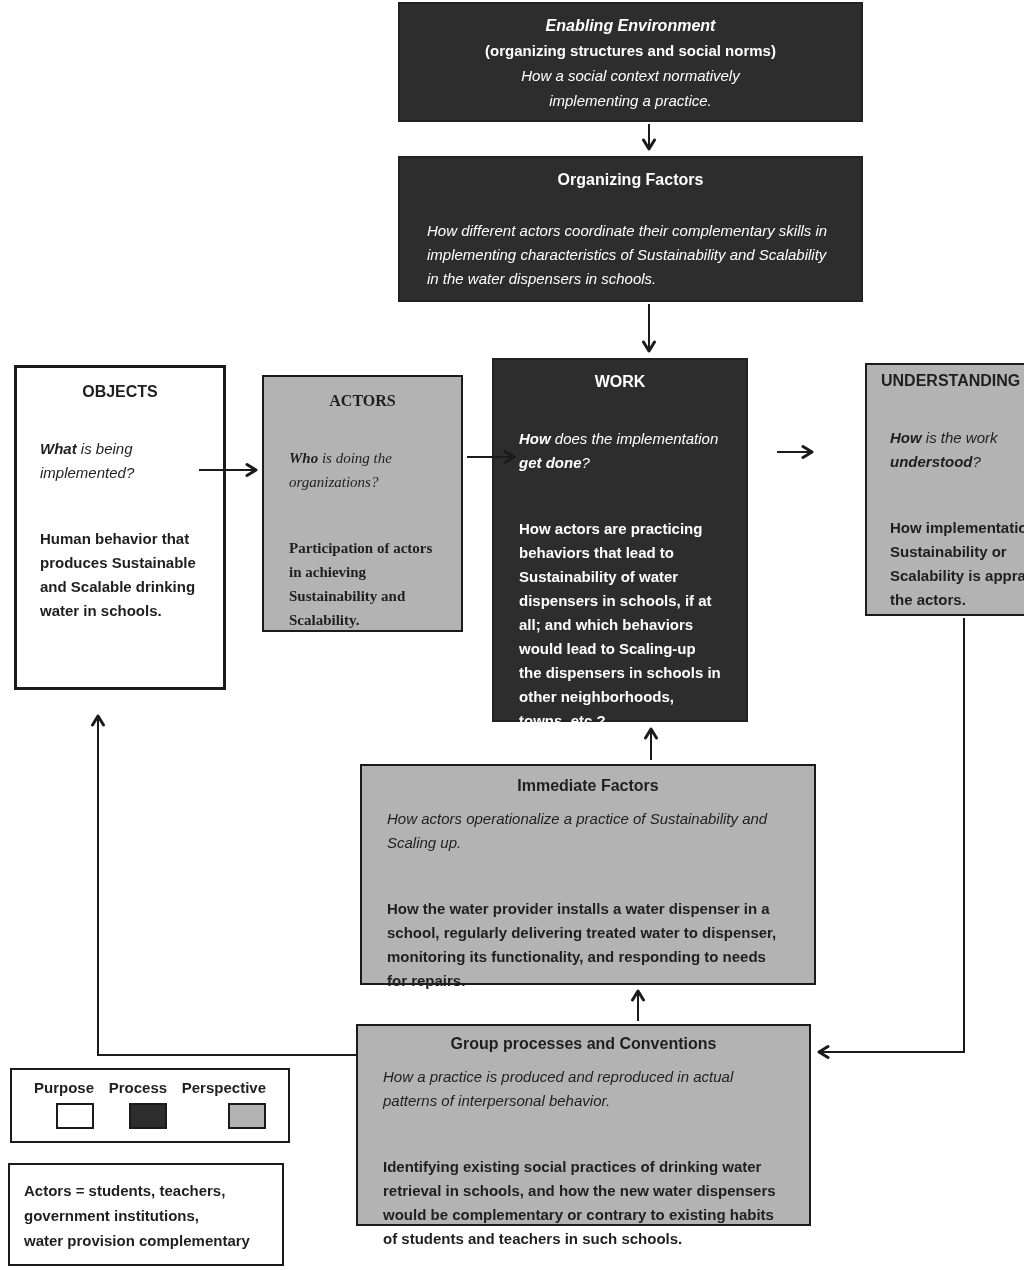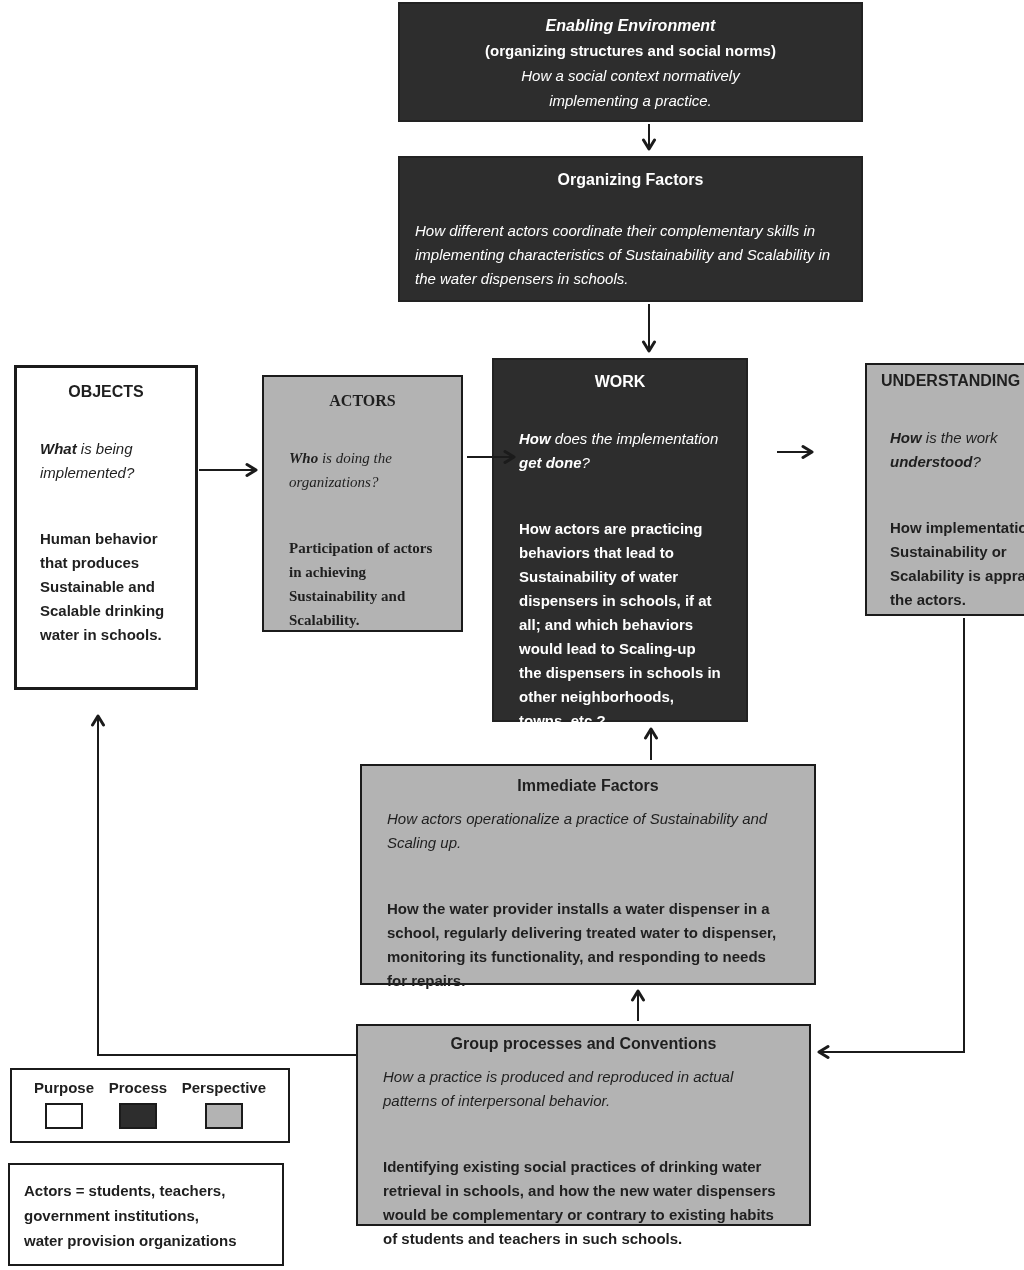--- a/index.html
+++ b/index.html
@@ -15,32 +15,32 @@
   .ttl{font-weight:bold;font-size:16px;}
   .ctr{text-align:center;}
   .it{font-style:italic;}
   .bi{font-weight:bold;font-style:italic;}
   .b{font-weight:bold;}
   .gap{height:24px;}
   .gap-s{height:18px;}
   p{margin:9px;}
 
   #box-enabling{left:398px;top:2px;width:465px;height:120px;padding:9px 14px;line-height:25px;}
-  #box-organizing{left:398px;top:156px;width:465px;height:146px;padding:10px 6px;}
-  #box-objects{left:14px;top:365px;width:184px;height:325px;padding:12px 14px;border-width:3px;}
+  #box-organizing{left:398px;top:156px;width:465px;height:146px;padding:10px 18px;}
+  #box-objects{left:14px;top:365px;width:212px;height:325px;padding:12px 14px;border-width:3px;}
   #box-actors{left:262px;top:375px;width:201px;height:257px;padding:12px 16px;font-family:Liberation Serif, serif;}
   #box-work{left:492px;top:358px;width:256px;height:364px;padding:10px 16px;}
   #box-understanding{left:865px;top:363px;width:238px;height:253px;padding:4px 14px;}
   #box-immediate{left:360px;top:764px;width:456px;height:221px;padding:8px 16px;}
   #box-group{left:356px;top:1024px;width:455px;height:202px;padding:6px 16px;}
   #box-legend{left:10px;top:1068px;width:280px;height:75px;padding:8px 22px;
               display:flex;justify-content:space-between;align-items:flex-start;}
   #box-note{left:8px;top:1163px;width:276px;height:103px;padding:13px 14px;line-height:25px;}
 
-  .legend-item{display:flex;flex-direction:column;align-items:center;}
+  .legend-item{display:flex;flex-direction:column;align-items:flex-end;}
   .legend-label{font-weight:bold;font-size:15px;line-height:20px;}
   .legend-swatch{width:38px;height:26px;border:2px solid #1b1b1b;margin-top:5px;box-sizing:border-box;}
 
   #arrows{position:absolute;left:0;top:0;width:1024px;height:1270px;pointer-events:none;}
 </style>
 </head>
 <body>
 
 <div class="stage">
 
@@ -114,21 +114,21 @@
     </div>
     <div class="legend-item">
       <div class="legend-label">Perspective</div>
       <div class="legend-swatch" style="background: rgb(179, 179, 179);"></div>
     </div>
   </div>
 
   <div class="box whitebox b" id="box-note">
     <div>Actors  = students, teachers,</div>
     <div>government institutions,</div>
-    <div>water provision organizations</div>
+    <div>water provision complementary</div>
   </div>
 
   <svg id="arrows" viewBox="0 0 1024 1270">
     <defs>
       <marker id="ah" markerWidth="16" markerHeight="16" refX="10" refY="8" orient="auto" markerUnits="userSpaceOnUse">
         <path d="M2,2.5 L11,8 L2,13.5" fill="none" stroke="#1b1b1b" stroke-width="3" stroke-linecap="round" stroke-linejoin="round"></path>
       </marker>
     </defs>
     <g stroke="#1b1b1b" stroke-width="2" fill="none">
       <line x1="649" y1="124" x2="649" y2="148" marker-end="url(#ah)"></line>

